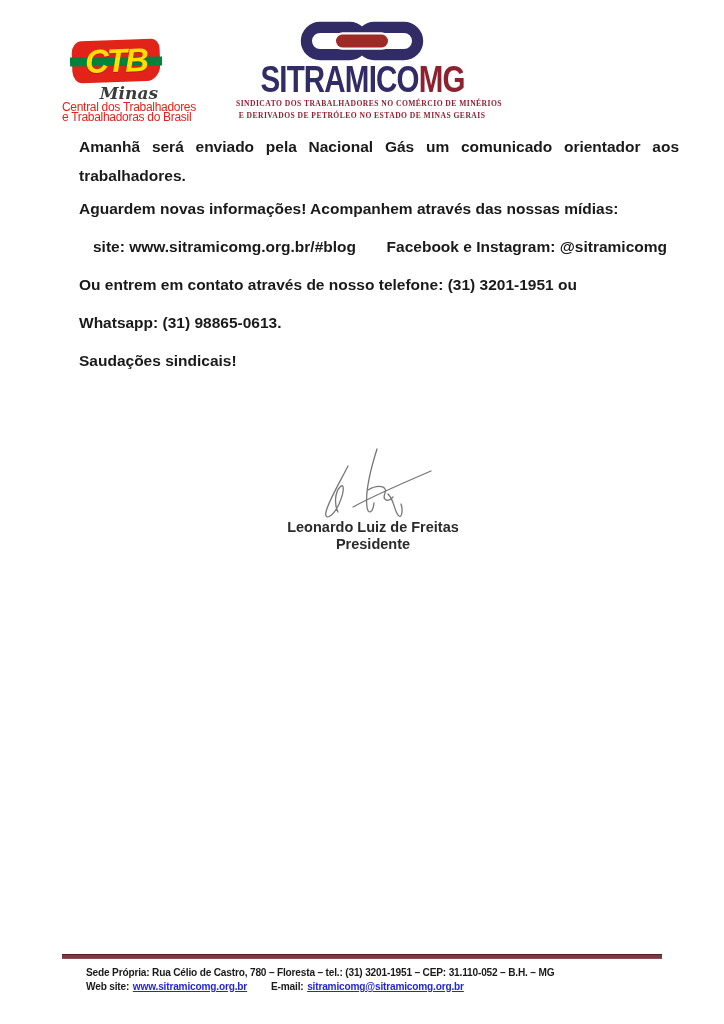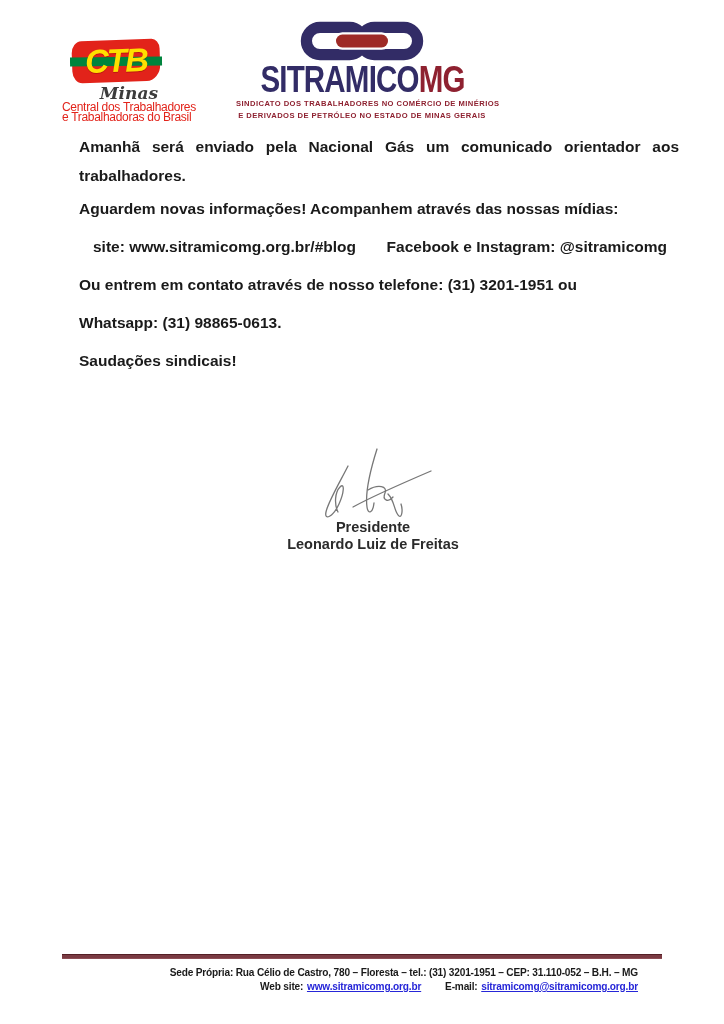--- a/index.html
+++ b/index.html
@@ -48,21 +48,21 @@
   .chain .pill-halo{fill:#ffffff;}
   .chain .pill{fill:var(--chain-red,#9e2a26);}
   .sitramico-title{
     display:inline-block; transform:scaleX(0.82); transform-origin:center;
     font-size:36px; line-height:32px; font-weight:700; letter-spacing:-1px;
     white-space:nowrap; color:var(--sitramico-navy,#322c66); margin-top:2px;
   }
   .sitramico-title .suffix{color:var(--sitramico-maroon,#8e2130);}
   .sitramico-subtitle{
     margin-top:3px; font-size:7.6px; line-height:9px; font-weight:700;
-    letter-spacing:0.45px; color:var(--sitramico-maroon,#8e2130); white-space:nowrap;
+    letter-spacing:0.45px; color:var(--sitramico-maroon,#8e2130); white-space:nowrap;font-family:Liberation Serif, serif;
   }
 
   
   .body-text{position:absolute; left:79px; top:121px; width:600px;
     font-size:15.5px; font-weight:700; line-height:29px;margin-top:11px;}
   .body-text p{margin:0 0 9px 0;}
   .p-justify{text-align:justify;}
   .p-left{text-align:left; margin-bottom:8px !important;}
   .p1{margin-bottom:4px !important;}
   .p-center{text-align:left;}
@@ -70,21 +70,21 @@
     margin:0 0 9px 0;}
 
   
   .signature-svg{position:absolute; left:298px; top:446px; width:142px; height:78px;}
   .signature-svg path{fill:none; stroke:var(--sig-gray,#777); stroke-width:1.3;
     stroke-linecap:round; stroke-linejoin:round;}
   .signer{position:absolute; left:273px; top:519px; width:200px; text-align:center;
     font-size:14.5px; line-height:17px; font-weight:700; color:#2b2b2b;}
 
   
-  .footer{position:absolute; left:62px; right:62px; top:954px; text-align:right;}
+  .footer{position:absolute; left:62px; right:62px; top:954px; text-align:left;}
   .footer-bar{height:5px; background:var(--footer-bar,#7a3a42);
     border-top:1px solid #551f26; border-bottom:1px solid #8d4d55; margin-bottom:6px;}
   .footer-line{font-size:11px; line-height:14px; font-weight:700;
     letter-spacing:-0.2px; transform:scaleX(0.92); transform-origin:center; white-space:nowrap;}
   .footer-line a{color:var(--link-blue,#2626d8); text-decoration:underline; cursor:pointer;}
   .footer-gap{display:inline-block; width:26px;}
   .footer-lbl{margin-right:4px;}
 </style>
 </head>
 <body>
@@ -129,22 +129,22 @@
 
   <svg class="signature-svg" viewBox="0 0 142 78" aria-hidden="true">
     <path d="M50,20 C43,34 30,56 28,66 C26,75 35,71 41,58 C46,47 47,36 42,41 C37,46 36,58 40,66"></path>
     <path d="M79,3 C73,22 67,47 69,61 C70,69 75,67 76,57"></path>
     <path d="M70,44 C80,38 90,40 87,47 C84,54 90,57 95,51"></path>
     <path d="M55,61 C75,50 105,37 133,25"></path>
     <path d="M90,48 C97,55 96,66 101,70 C104,72 105,64 103,58"></path>
   </svg>
 
   <div class="signer">
+    <div>Leonardo Luiz de Freitas</div>
     <div>Presidente</div>
-    <div>Leonardo Luiz de Freitas</div>
   </div>
 
   <div class="footer">
     <div class="footer-bar"></div>
     <div class="footer-line">Sede Própria: Rua Célio de Castro, 780 – Floresta – tel.: (31) 3201-1951 – CEP: 31.110-052 – B.H. – MG</div>
     <div class="footer-line">
       <span class="footer-lbl">Web site:</span><a>www.sitramicomg.org.br</a><span class="footer-gap"></span><span class="footer-lbl">E-mail:</span><a>sitramicomg@sitramicomg.org.br</a>
     </div>
   </div>
 

